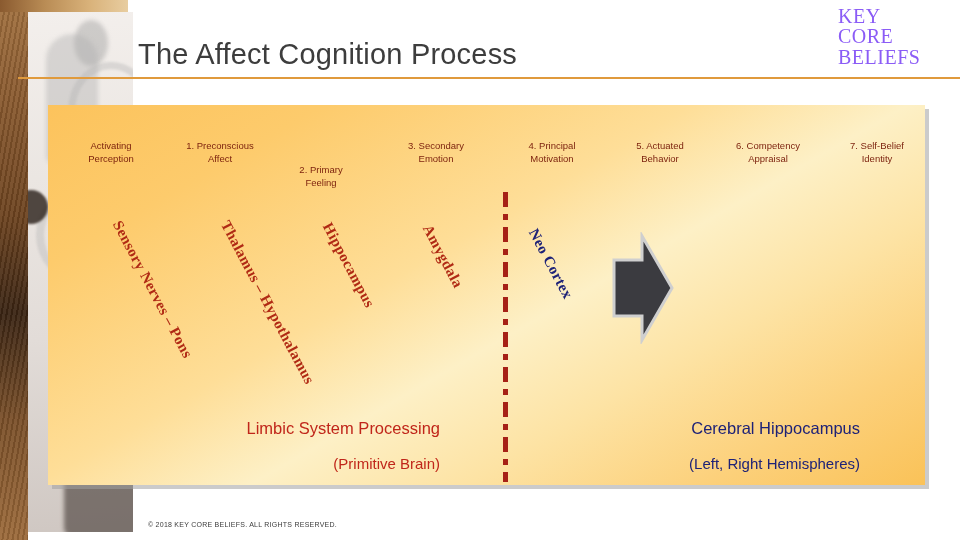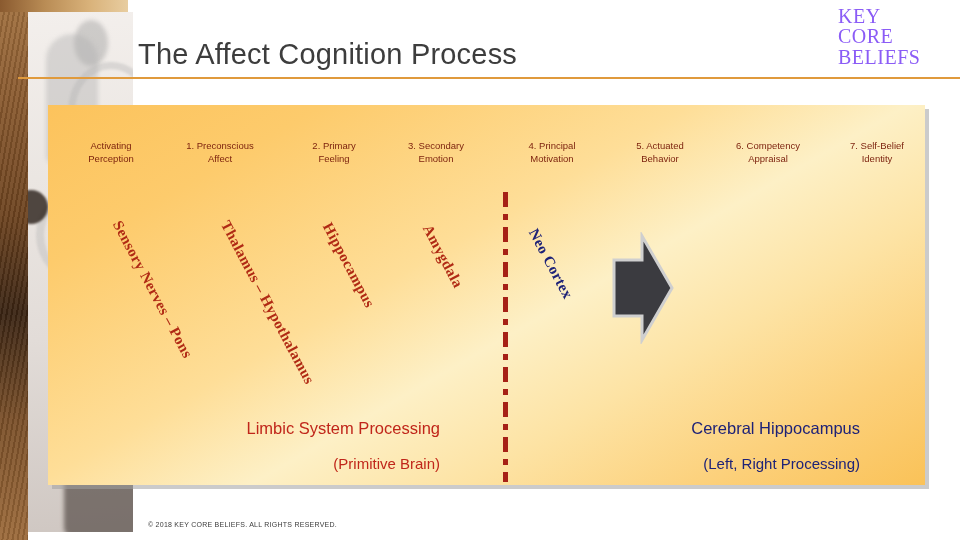--- a/index.html
+++ b/index.html
@@ -236,21 +236,21 @@
     <div>CORE</div>
     <div>BELIEFS</div>
   </div>
 
   <div class="panel"></div>
 
   <div class="stage" style="left:58px;  width:106px;">Activating
 Perception</div>
   <div class="stage" style="left:160px; width:120px;">1.  Preconscious
 Affect</div>
-  <div class="stage" style="left:280px; width:108px;">2.  Primary
+  <div class="stage" style="left:267px; width:108px;margin-top:24px;">2.  Primary
 Feeling</div>
   <div class="stage" style="left:382px; width:108px;">3.  Secondary
 Emotion</div>
   <div class="stage" style="left:498px; width:108px;">4.  Principal
 Motivation</div>
   <div class="stage" style="left:606px; width:108px;">5. Actuated
 Behavior</div>
   <div class="stage" style="left:712px; width:112px;">6. Competency
 Appraisal</div>
   <div class="stage" style="left:824px; width:106px;">7. Self-Belief
@@ -267,19 +267,19 @@
   <svg class="arrow" viewBox="0 0 62 112">
     <polygon points="2,28 30,28 30,4 60,56 30,108 30,84 2,84" fill="#3b3b40" stroke="#cfcfcf" stroke-width="3"></polygon>
   </svg>
 
   <div class="caption left">
     <span class="l1">Limbic System Processing</span>
     <span class="l2">(Primitive Brain)</span>
   </div>
   <div class="caption right">
     <span class="l1">Cerebral Hippocampus</span>
-    <span class="l2">(Left, Right Processing)</span>
+    <span class="l2">(Left, Right Hemispheres)</span>
   </div>
 
   <div class="copyright">© 2018 KEY CORE BELIEFS. ALL RIGHTS RESERVED.</div>
   <div class="pagenum">46</div>
 
 </div>
 
 </body></html>

